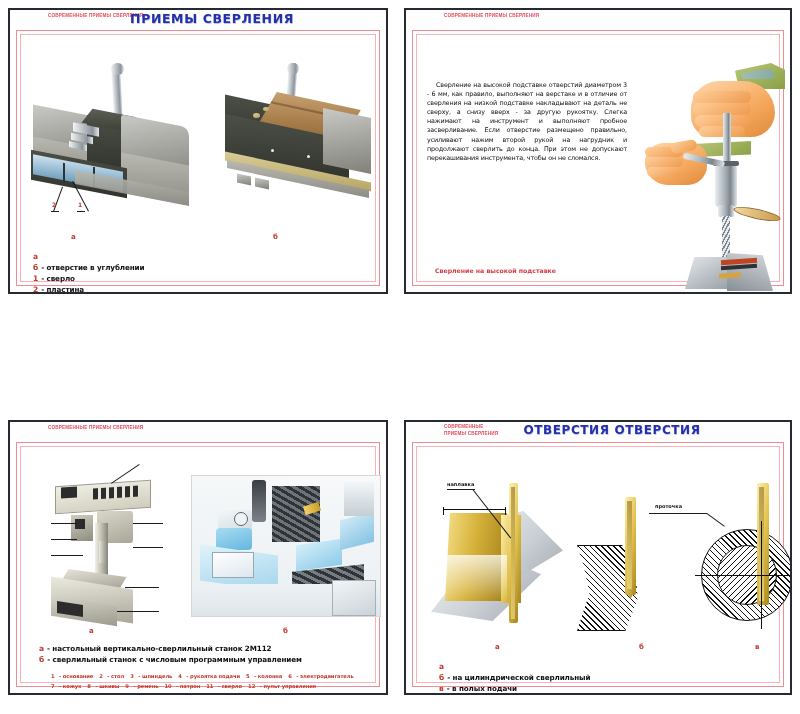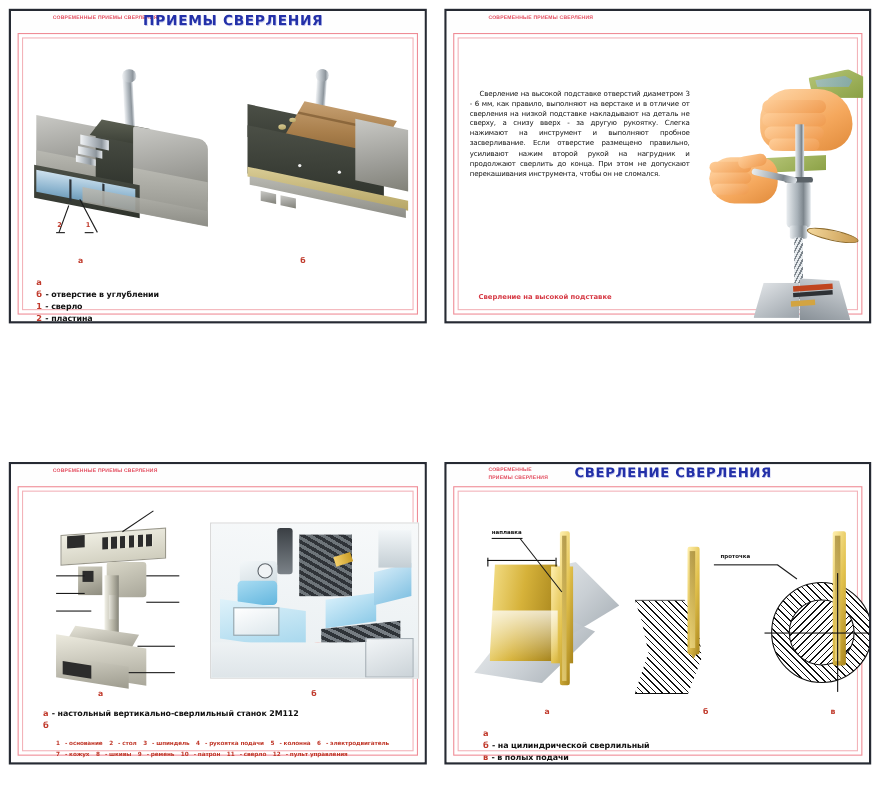--- a/index.html
+++ b/index.html
@@ -455,20 +455,21 @@
             </div>
             <div class="sublabel" style="left:262px;top:180px;">б</div>
 
             <div class="captions" style="top:196px; left:18px;">
               <div class="cap-line">
                 <span class="cap-key">а</span>
                 <span class="cap-txt">- настольный вертикально-сверлильный станок 2М112</span>
               </div>
               <div class="cap-line">
                 <span class="cap-key">б</span>
+                <span class="cap-txt">- сверлильный станок с числовым программным управлением</span>
               </div>
             </div>
 
             <div class="captions cap-small" style="top:222px; left:30px;">
               <div class="cap-line" style="gap:6px;">
                 <span>
                   <span class="cap-key">1</span>
                   <span class="cap-txt">- основание</span>
                 </span>
                 <span>
@@ -527,21 +528,21 @@
       </div>
     </div>
   </div>
 
   <div class="panel" style="left:404px; top:420px; width:388px; height:275px;">
     <div class="panel-inner">
 
       <div class="panel-head">
         <div class="head-label two-line">СОВРЕМЕННЫЕ</div>
         <div class="head-label" style="top:9px;">ПРИЕМЫ СВЕРЛЕНИЯ</div>
-        <div class="panel-title t4">СВЕРЛЕНИЕ СВЕРЛЕНИЯ</div>
+        <div class="panel-title t4">ОТВЕРСТИЯ ОТВЕРСТИЯ</div>
       </div>
 
       <div class="pink-frame">
         <div class="pink-frame-in">
           <div class="stage">
 
             <div style="position:absolute;left:12px;top:34px;width:140px;height:160px;">
 
               <div class="plate" style="position:absolute;left:24px;top:30px;width:110px;height:86px;
                           clip-path:polygon(0 18%,64% 0,100% 46%,30% 100%);"></div>

